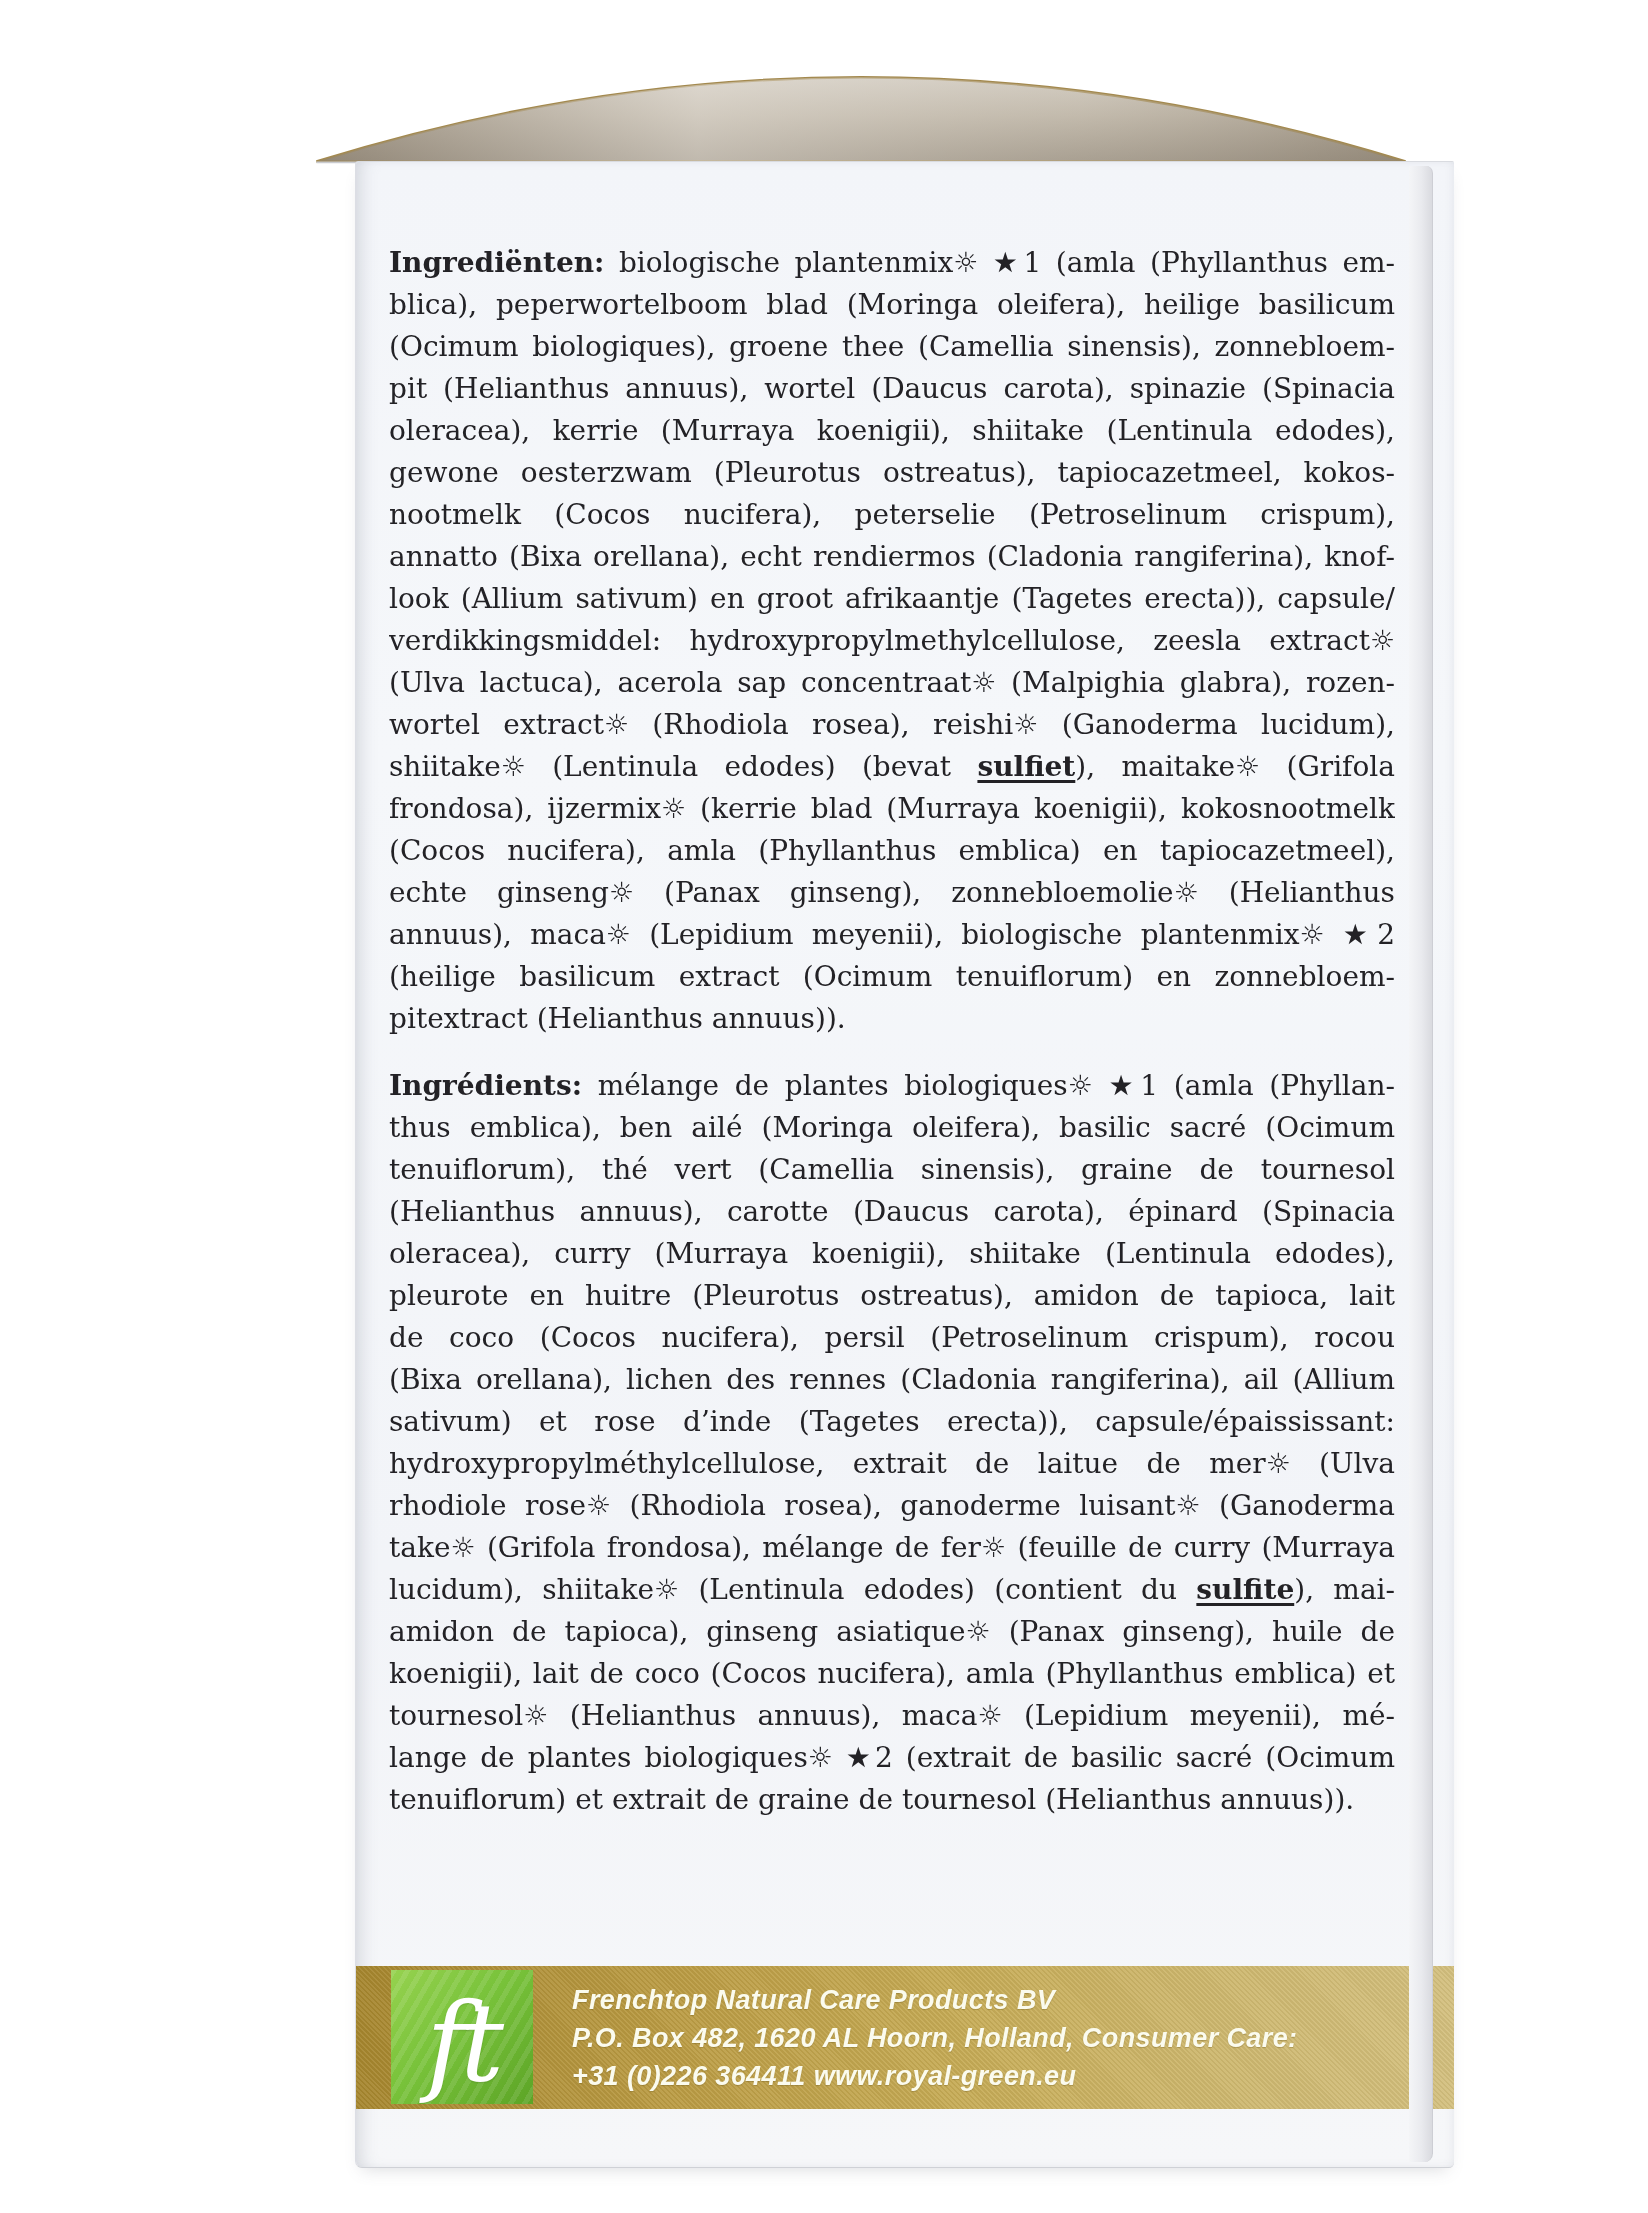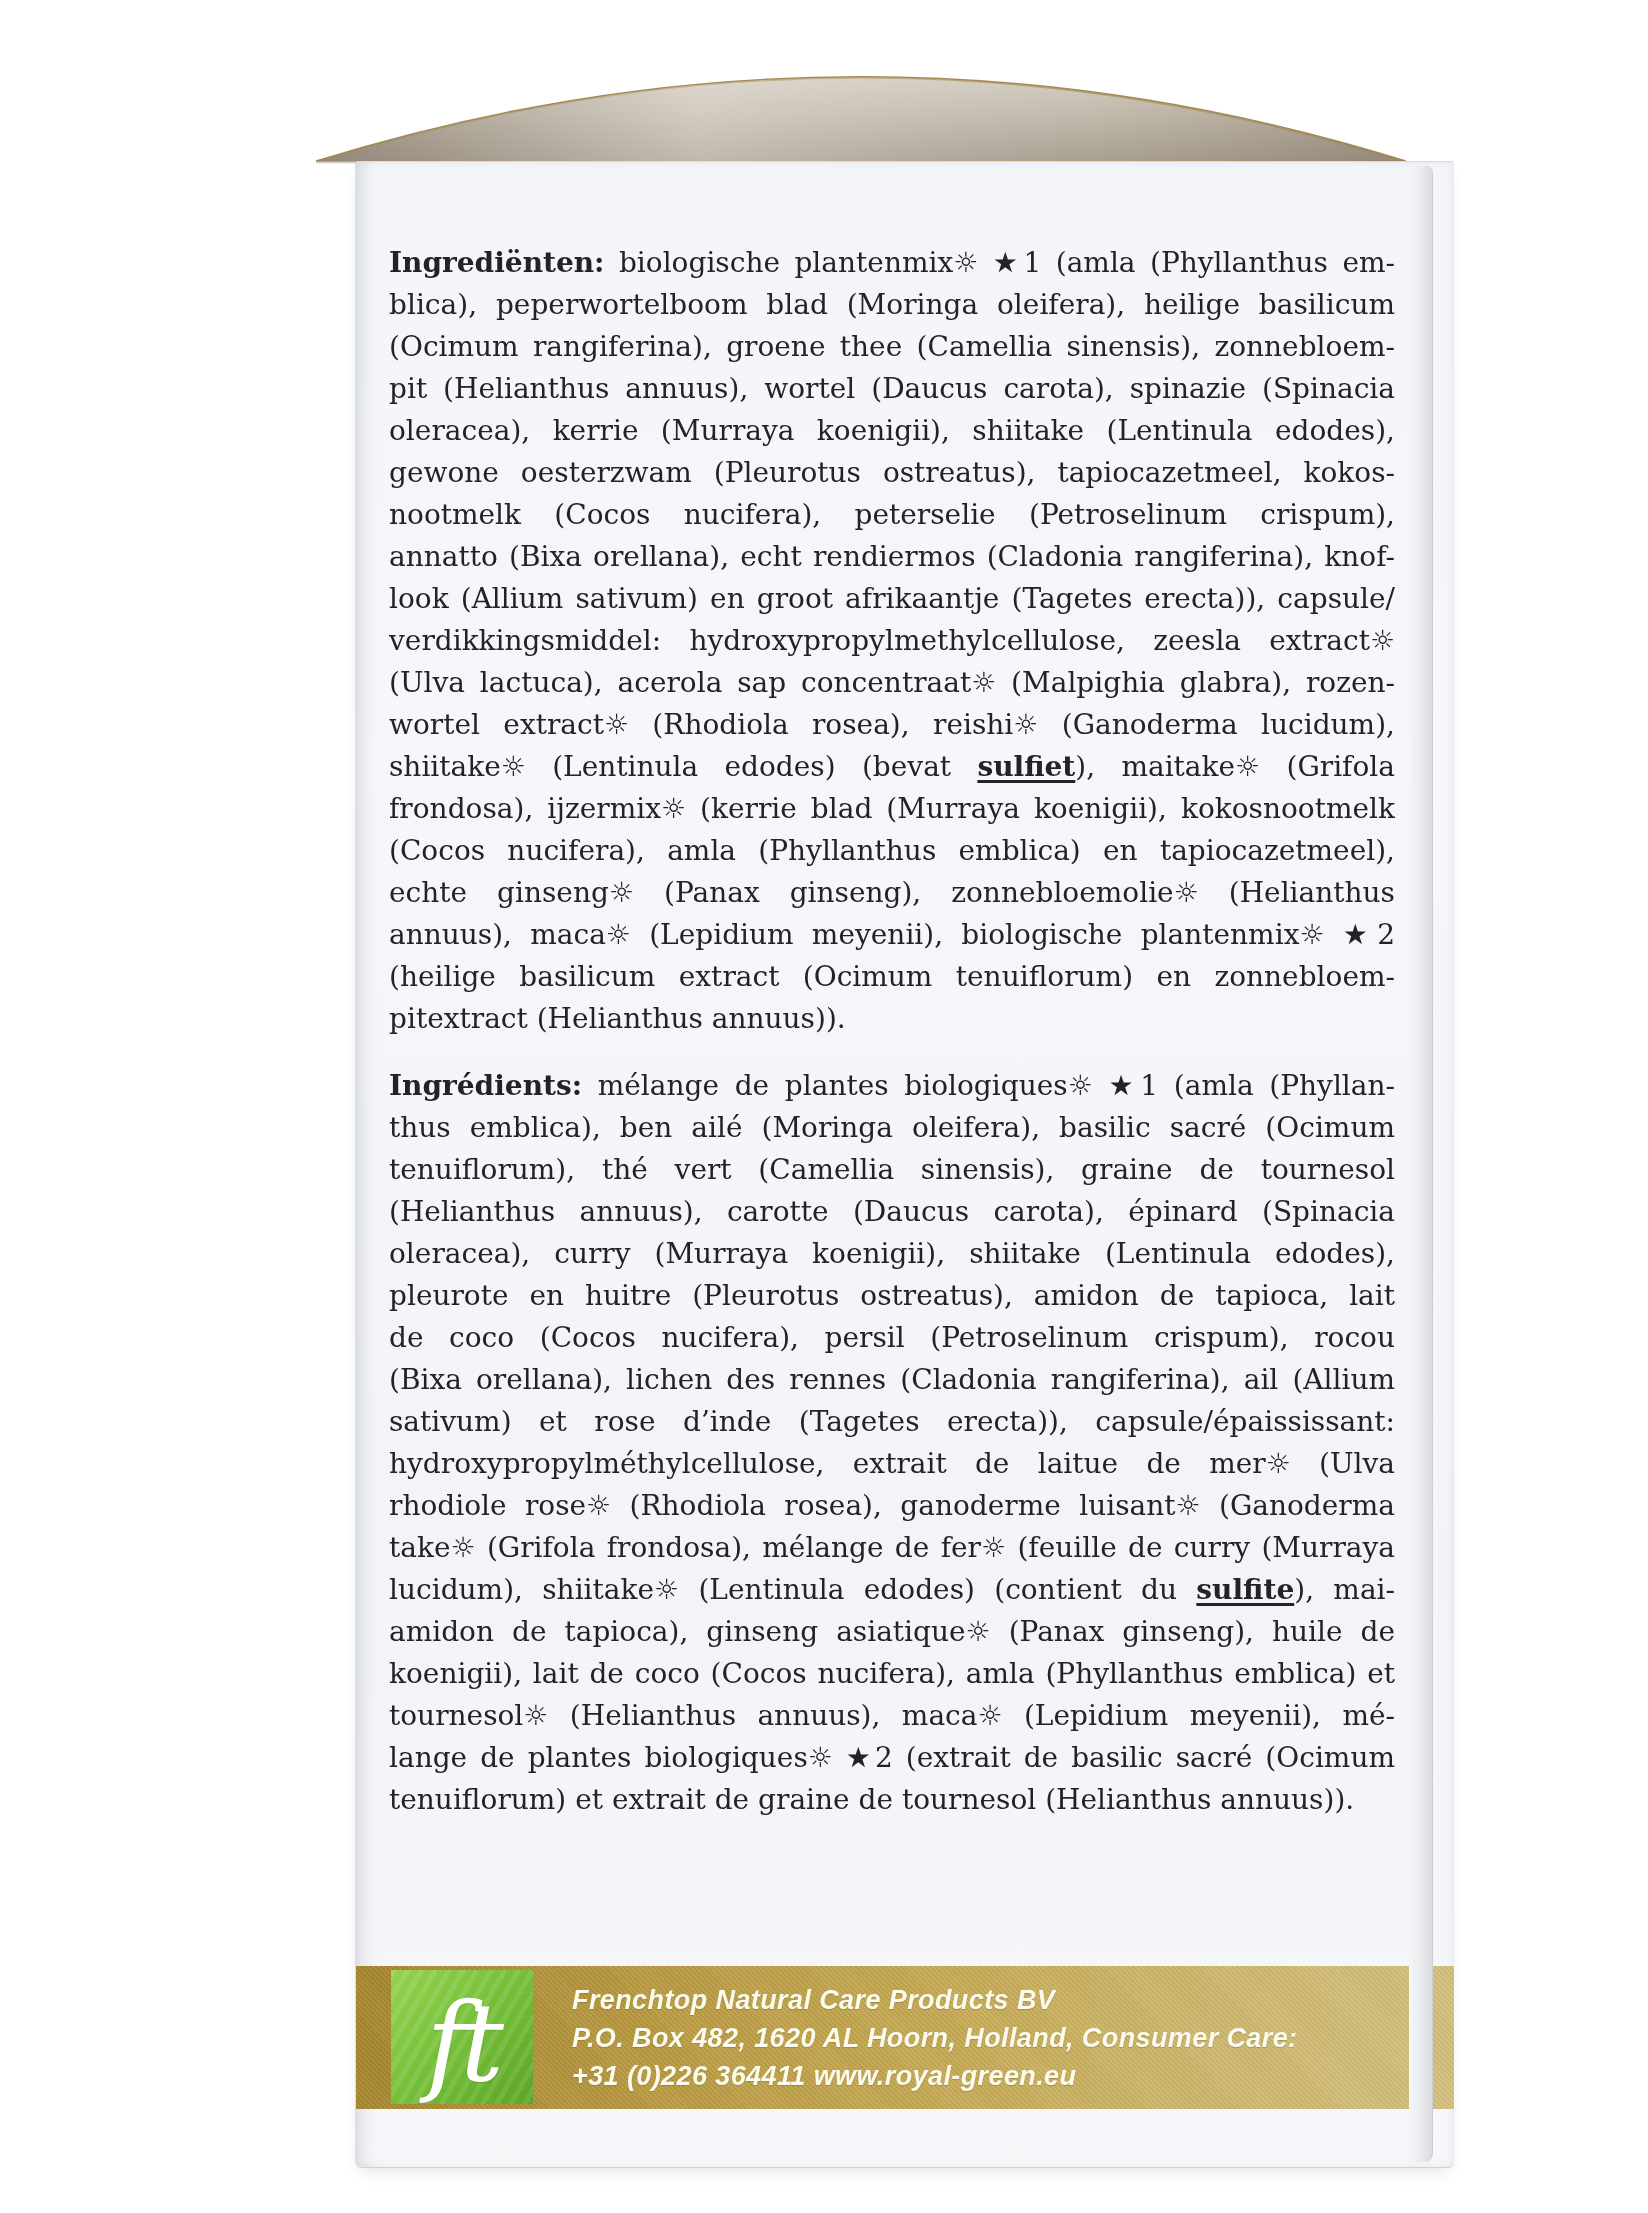--- a/index.html
+++ b/index.html
@@ -95,21 +95,21 @@
     <path d="M4,110 Q634,-84 1264,110 Z" fill="url(#flapGrad)" stroke="#a3894f" stroke-width="3"></path>
     <path d="M4,110 Q634,-84 1264,110 Z" fill="url(#flapSheen)"></path>
     <line x1="4" y1="111" x2="1264" y2="111" stroke="#c9cbd0" stroke-width="2"></line>
   </svg>
 
   <div class="box-front">
 
     <div class="para dutch" id="dutch-lines">
         <div class="tline"><b>Ingrediënten:</b> biologische plantenmix☼ ★1 (amla (Phyllanthus em-</div>
         <div class="tline">blica), peperwortelboom blad (Moringa oleifera), heilige basilicum</div>
-        <div class="tline">(Ocimum rangiferina), groene thee (Camellia sinensis), zonnebloem-</div>
+        <div class="tline">(Ocimum biologiques), groene thee (Camellia sinensis), zonnebloem-</div>
         <div class="tline">pit (Helianthus annuus), wortel (Daucus carota), spinazie (Spinacia</div>
         <div class="tline">oleracea), kerrie (Murraya koenigii), shiitake (Lentinula edodes),</div>
         <div class="tline">gewone oesterzwam (Pleurotus ostreatus), tapiocazetmeel, kokos-</div>
         <div class="tline">nootmelk (Cocos nucifera), peterselie (Petroselinum crispum),</div>
         <div class="tline">annatto (Bixa orellana), echt rendiermos (Cladonia rangiferina), knof-</div>
         <div class="tline">look (Allium sativum) en groot afrikaantje (Tagetes erecta)), capsule/</div>
         <div class="tline">verdikkingsmiddel: hydroxypropylmethylcellulose, zeesla extract☼</div>
         <div class="tline">(Ulva lactuca), acerola sap concentraat☼ (Malpighia glabra), rozen-</div>
         <div class="tline">wortel extract☼ (Rhodiola rosea), reishi☼ (Ganoderma lucidum),</div>
         <div class="tline">shiitake☼ (Lentinula edodes) (bevat <b class="u">sulfiet</b>), maitake☼ (Grifola</div>

